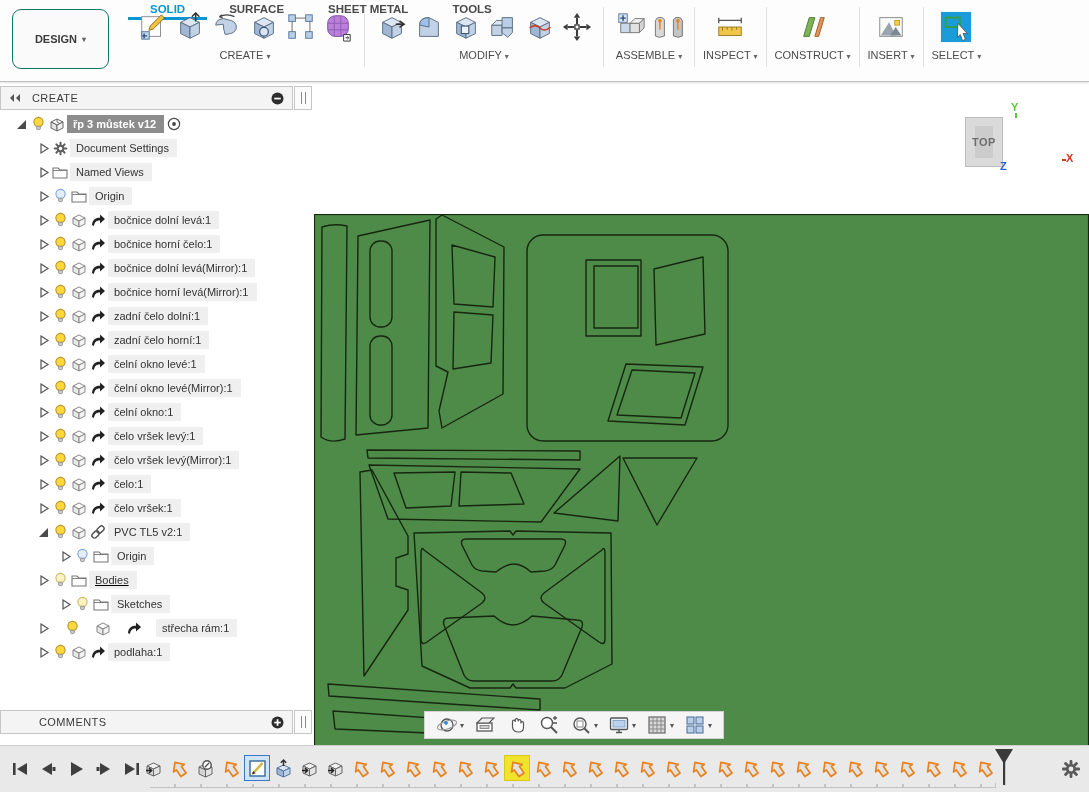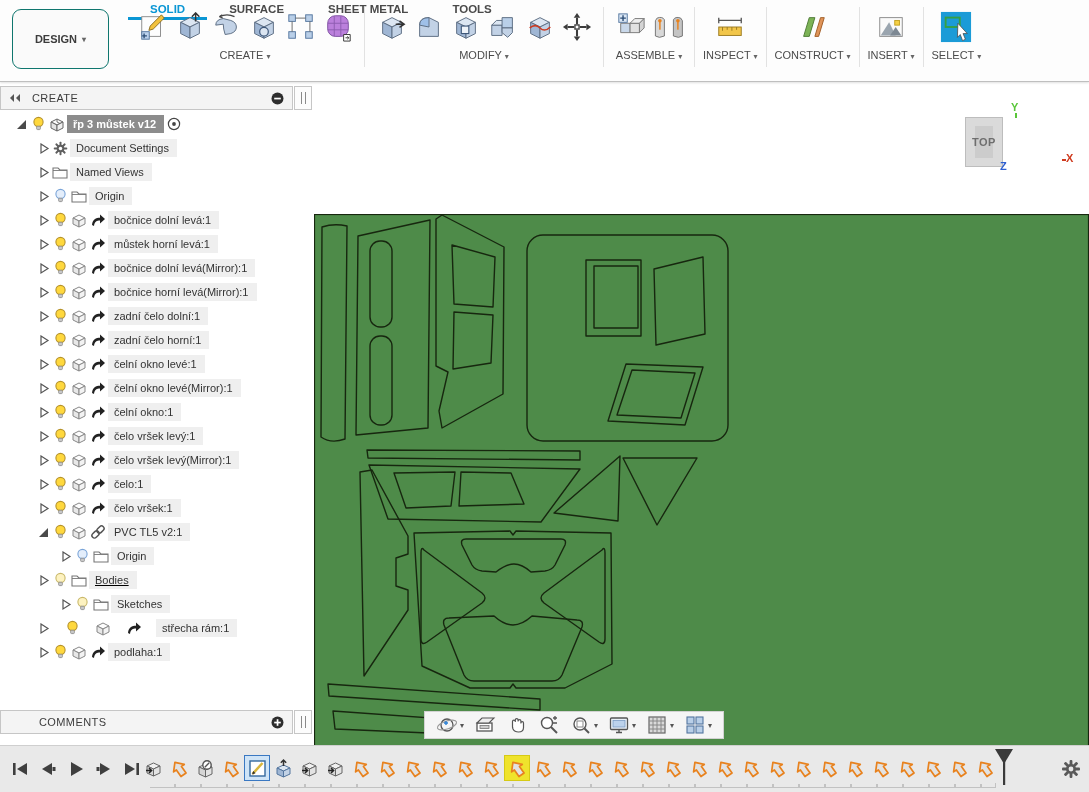--- a/index.html
+++ b/index.html
@@ -498,21 +498,21 @@
             <polygon points="2,5 8,8 8,14 2,11" fill="#e8e8e8"></polygon>
             <polygon points="8,8 14,5 14,11 8,14" fill="#f3f3f3"></polygon>
           </g>
         </svg>
       </span>
       <span class="tico">
         <svg width="15" height="14" viewBox="0 0 15 14">
           <path d="M1,12 C1.5,6.5 5,4.8 9,4.8 L9,1.5 L14,6 L9,10.5 L9,7.6 C6,7.6 3.5,8.6 3,13 Z" fill="#222"></path>
         </svg>
       </span>
-      <span class="tlabel">můstek horní levá:1</span>
+      <span class="tlabel">bočnice horní čelo:1</span>
     </div>
     <div class="trow" style="padding-left: 36px;">
       <span class="exp">
         <svg width="13" height="13" viewBox="0 0 13 13">
           <polygon points="4,2 11,6.5 4,11" fill="#fff" stroke="#555" stroke-width="1.2"></polygon>
         </svg>
       </span>
       <span class="tico">
         <svg width="13" height="16" viewBox="0 0 13 16">
           <circle cx="6.5" cy="6" r="4.6" fill="#ffd83d" stroke="#b5922a" stroke-width="1.1"></circle>

